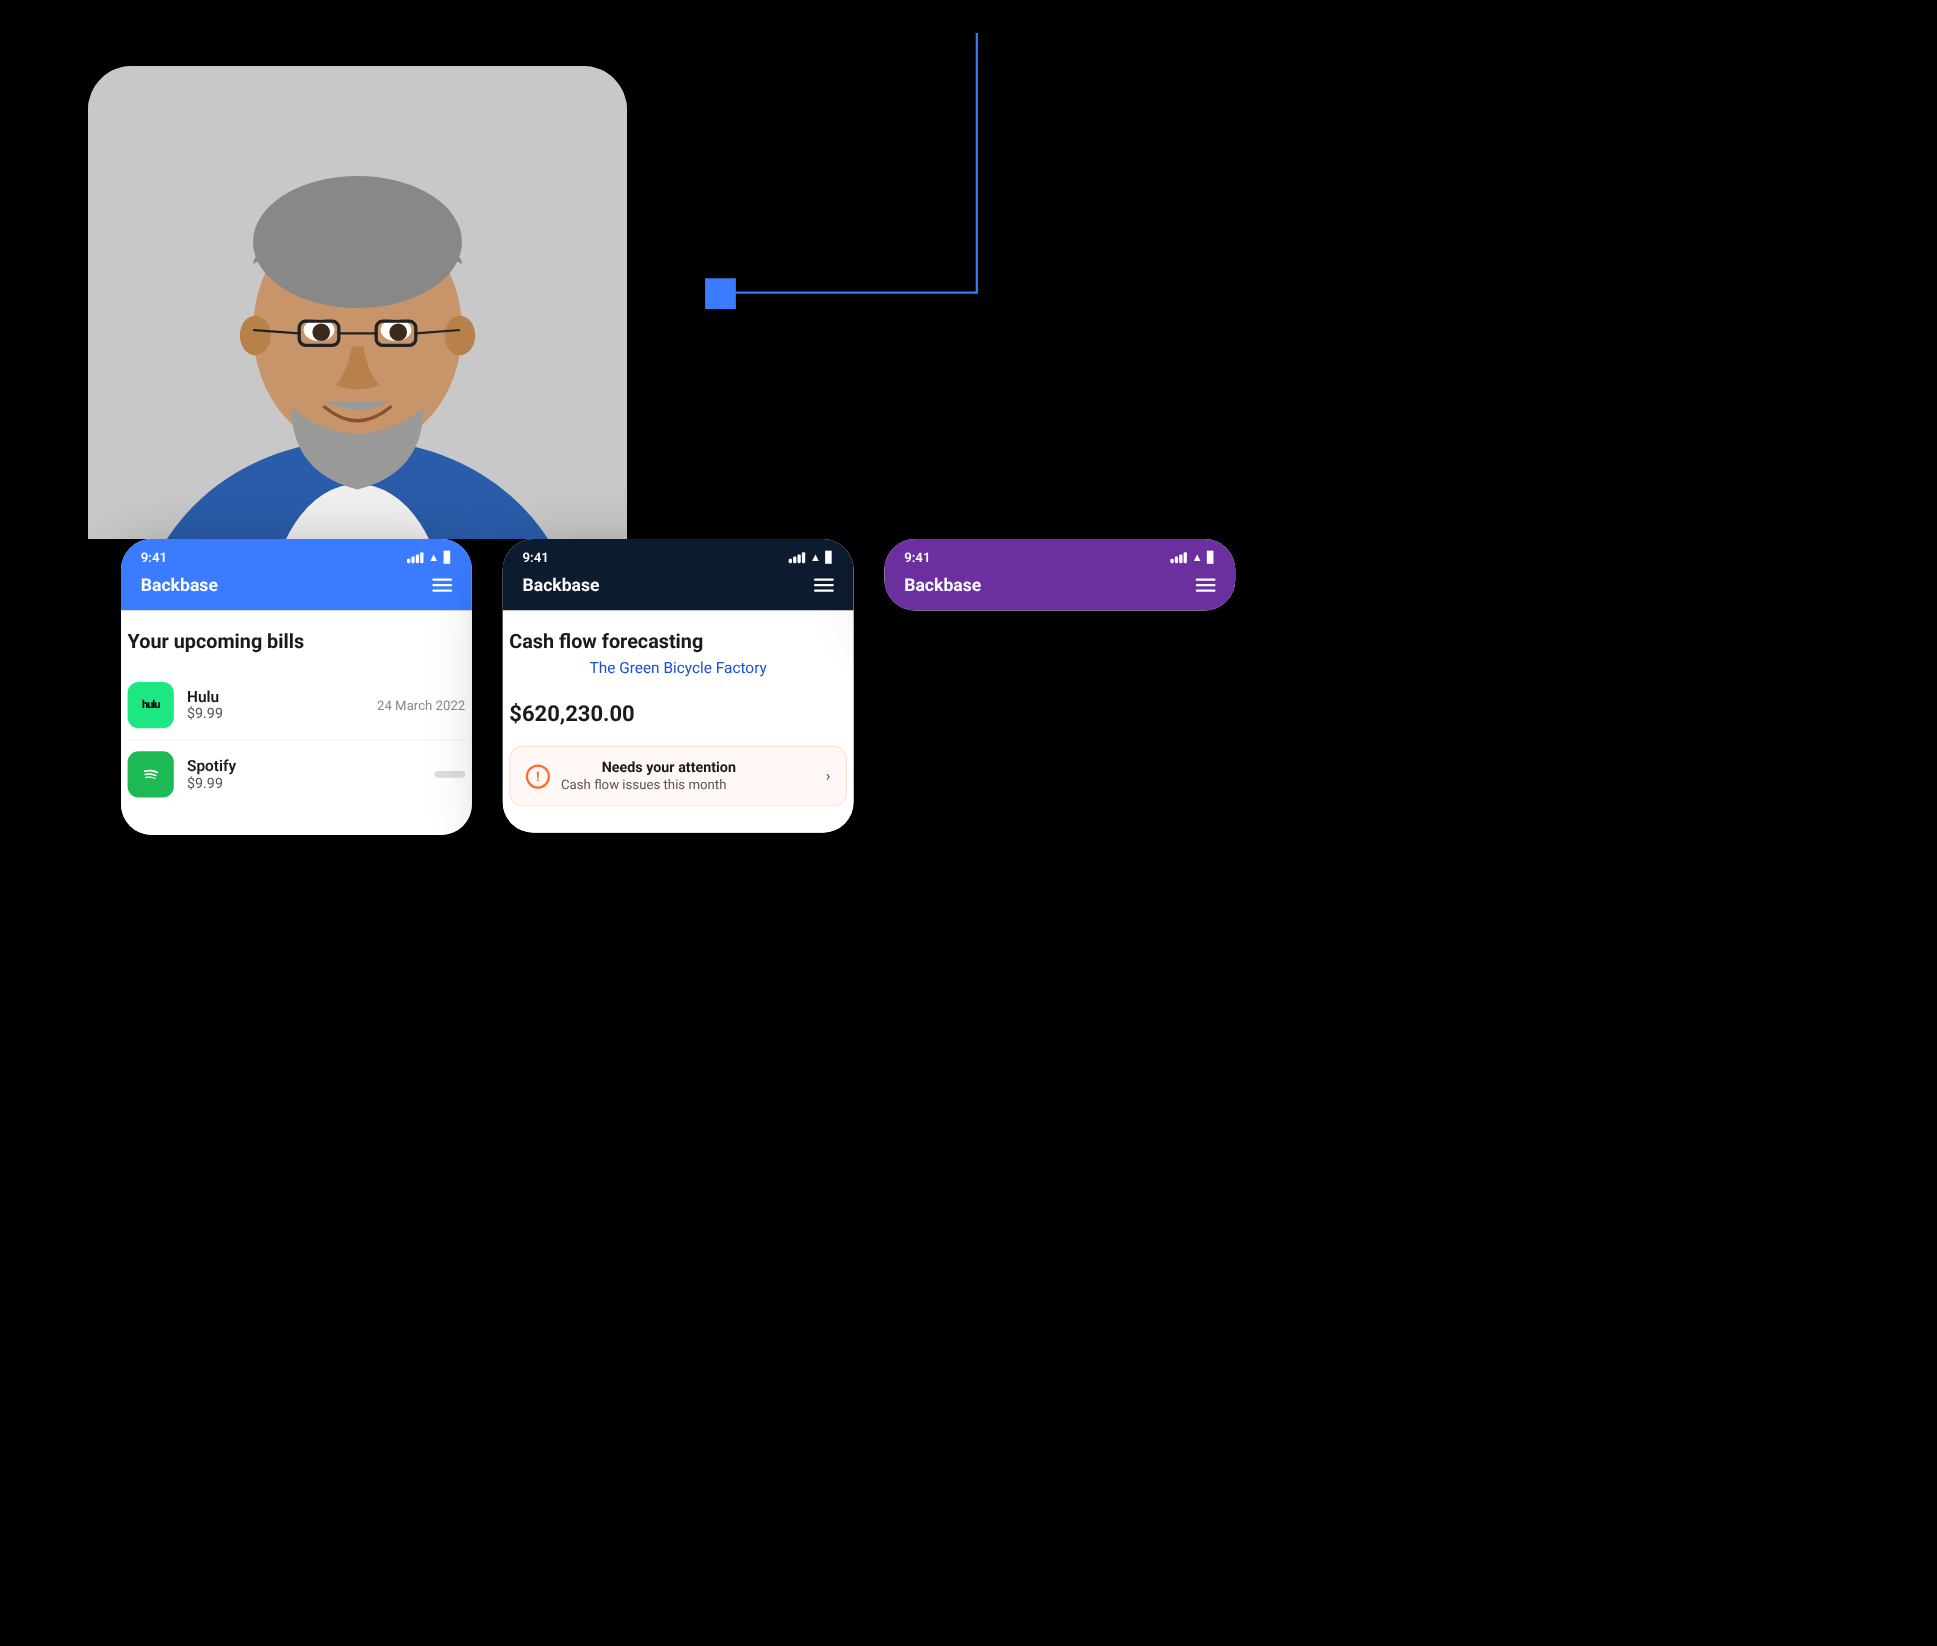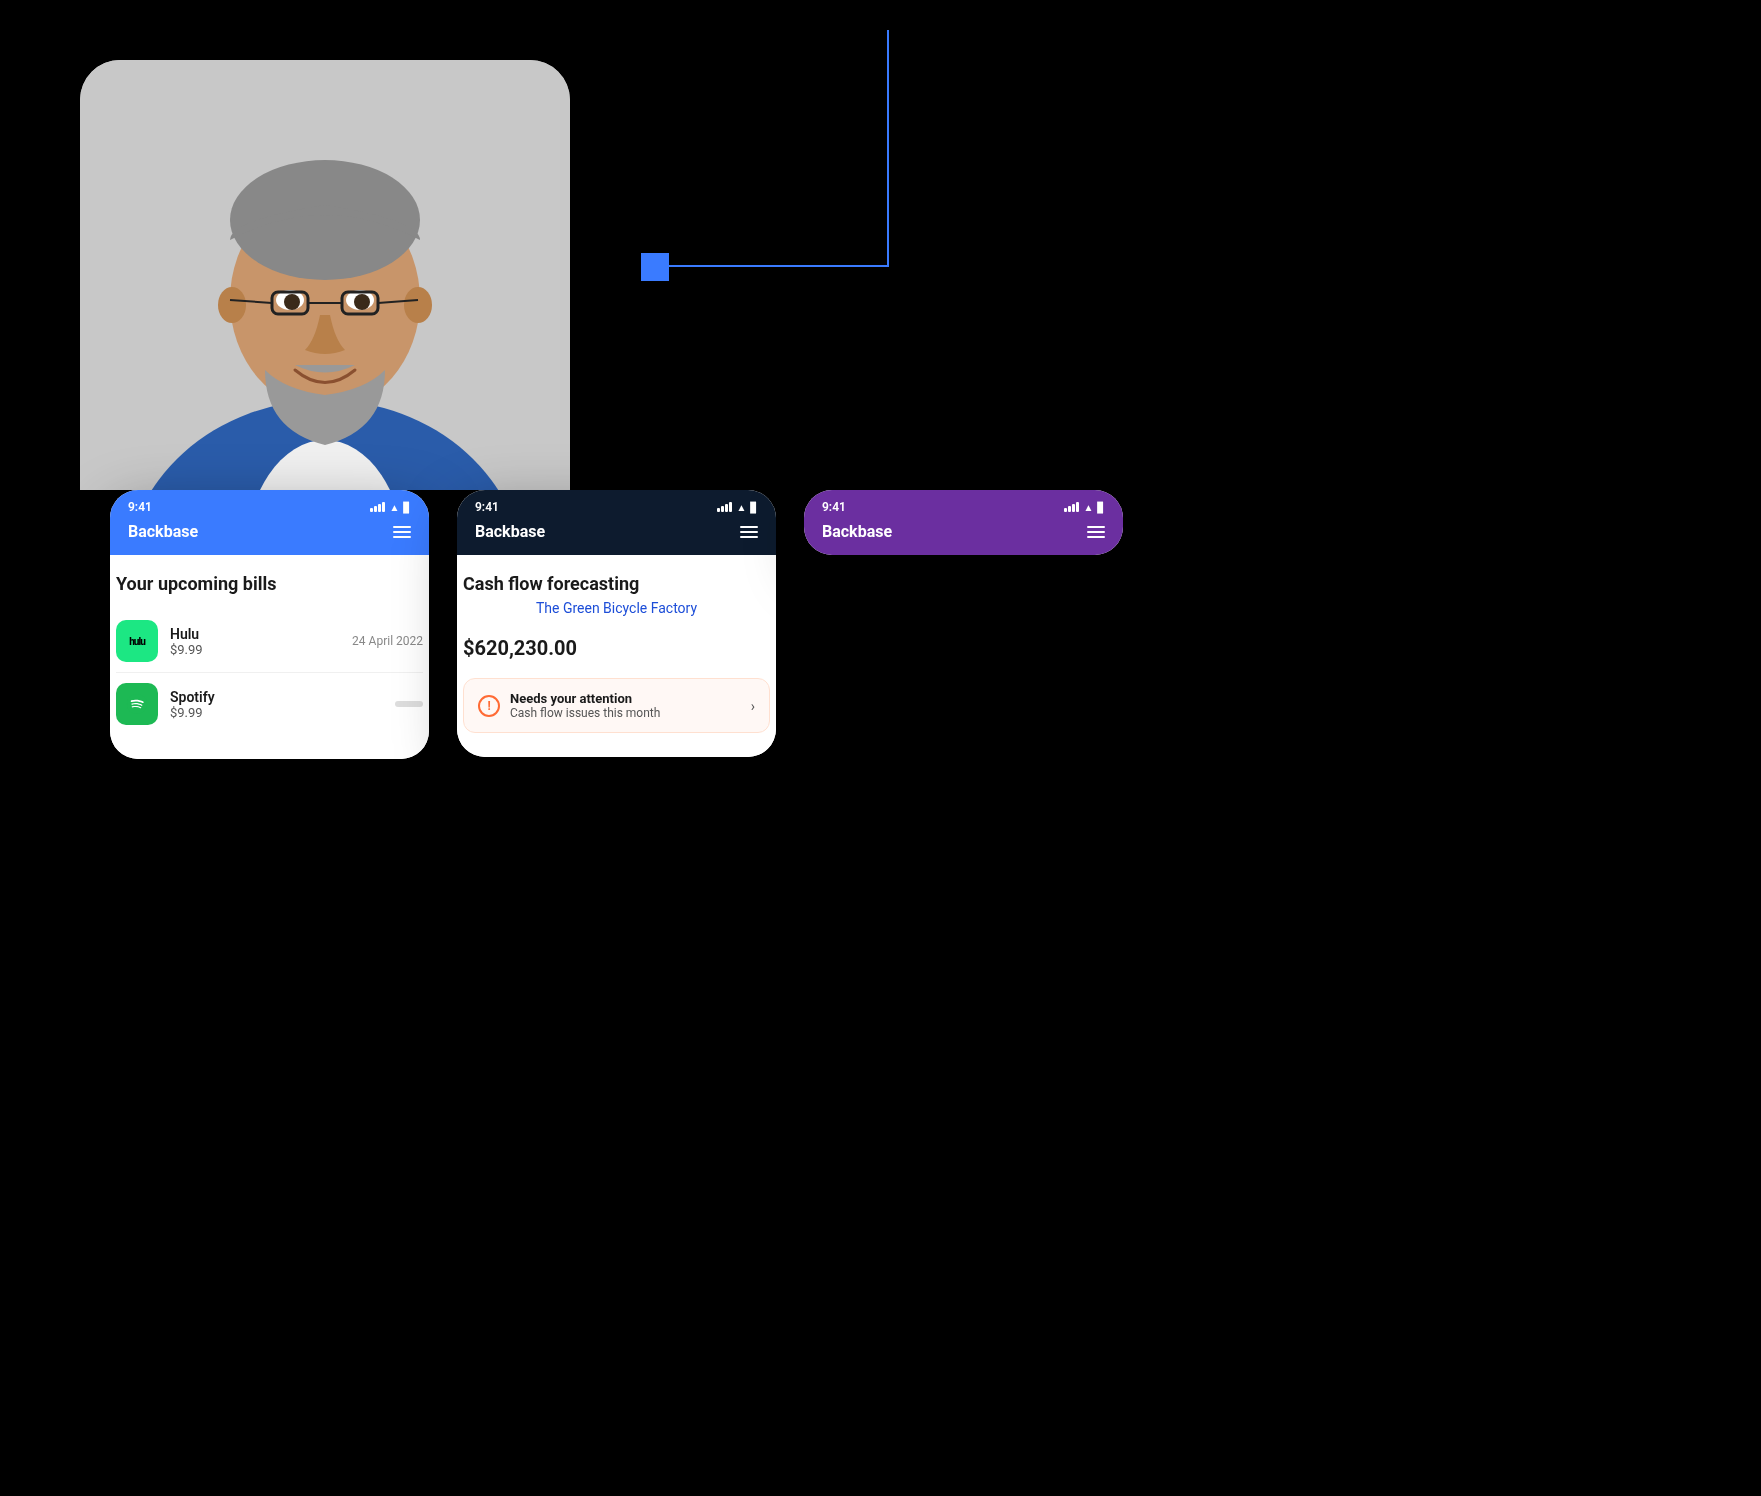--- a/index.html
+++ b/index.html
@@ -268,20 +268,21 @@
     }
 
     .attention-text {
       flex: 1;
     }
 
     .attention-title {
       font-size: 13px;
       font-weight: 700;
       color: #1a1a1a;
+      margin-left: 37px;
     }
 
     .attention-sub {
       font-size: 12px;
       color: #555;
     }
 
     .attention-chevron {
       color: #555;
       font-size: 14px;
@@ -439,21 +440,21 @@
       <div class="bills-title">Your upcoming bills</div>
 
       <div class="bill-item">
         <div class="bill-logo hulu-logo">
           <span style="font-size:10px; font-weight:800; letter-spacing:-1px;">hulu</span>
         </div>
         <div class="bill-info">
           <div class="bill-name">Hulu</div>
           <div class="bill-price">$9.99</div>
         </div>
-        <div class="bill-date">24 April 2022</div>
+        <div class="bill-date">24 March 2022</div>
       </div>
 
       <div class="bill-item">
         <div class="bill-logo spotify-logo">
           <svg width="22" height="22" viewBox="0 0 24 24" fill="white">
             <circle cx="12" cy="12" r="11" fill="#1DB954"></circle>
             <path d="M17.9 10.9C14.7 9 9.35 8.8 6.3 9.75c-.5.15-1-.15-1.15-.6-.15-.5.15-1 .6-1.15 3.55-1.05 9.4-.85 13.1 1.35.45.25.6.85.35 1.3-.25.35-.85.5-1.3.25zm-.1 2.8c-.25.35-.7.5-1.05.25-2.7-1.65-6.8-2.15-9.95-1.15-.4.1-.85-.1-.95-.5-.1-.4.1-.85.5-.95 3.65-1.1 8.15-.55 11.25 1.35.3.15.45.65.2 1zm-1.2 2.75c-.2.3-.55.4-.85.2-2.35-1.45-5.3-1.75-8.8-.95-.35.1-.65-.15-.75-.45-.1-.35.15-.65.45-.75 3.8-.85 7.1-.5 9.7 1.1.35.15.4.55.25.85z" fill="white"></path>
           </svg>
         </div>
         <div class="bill-info">

